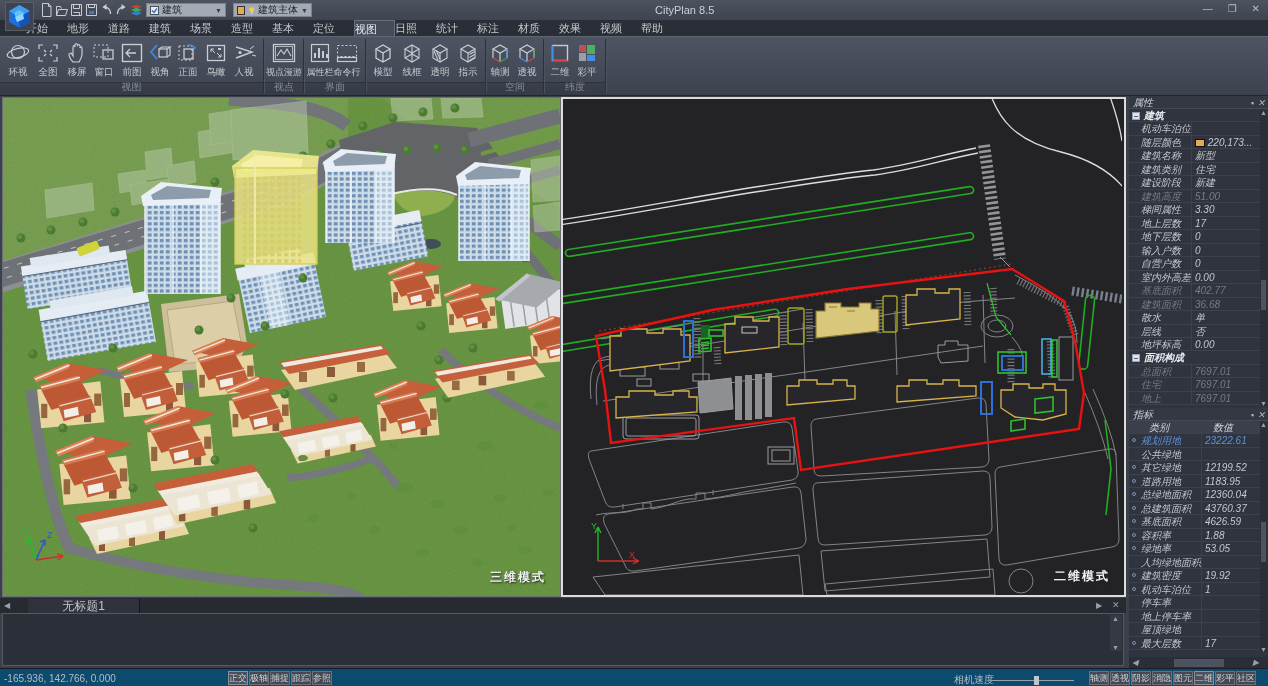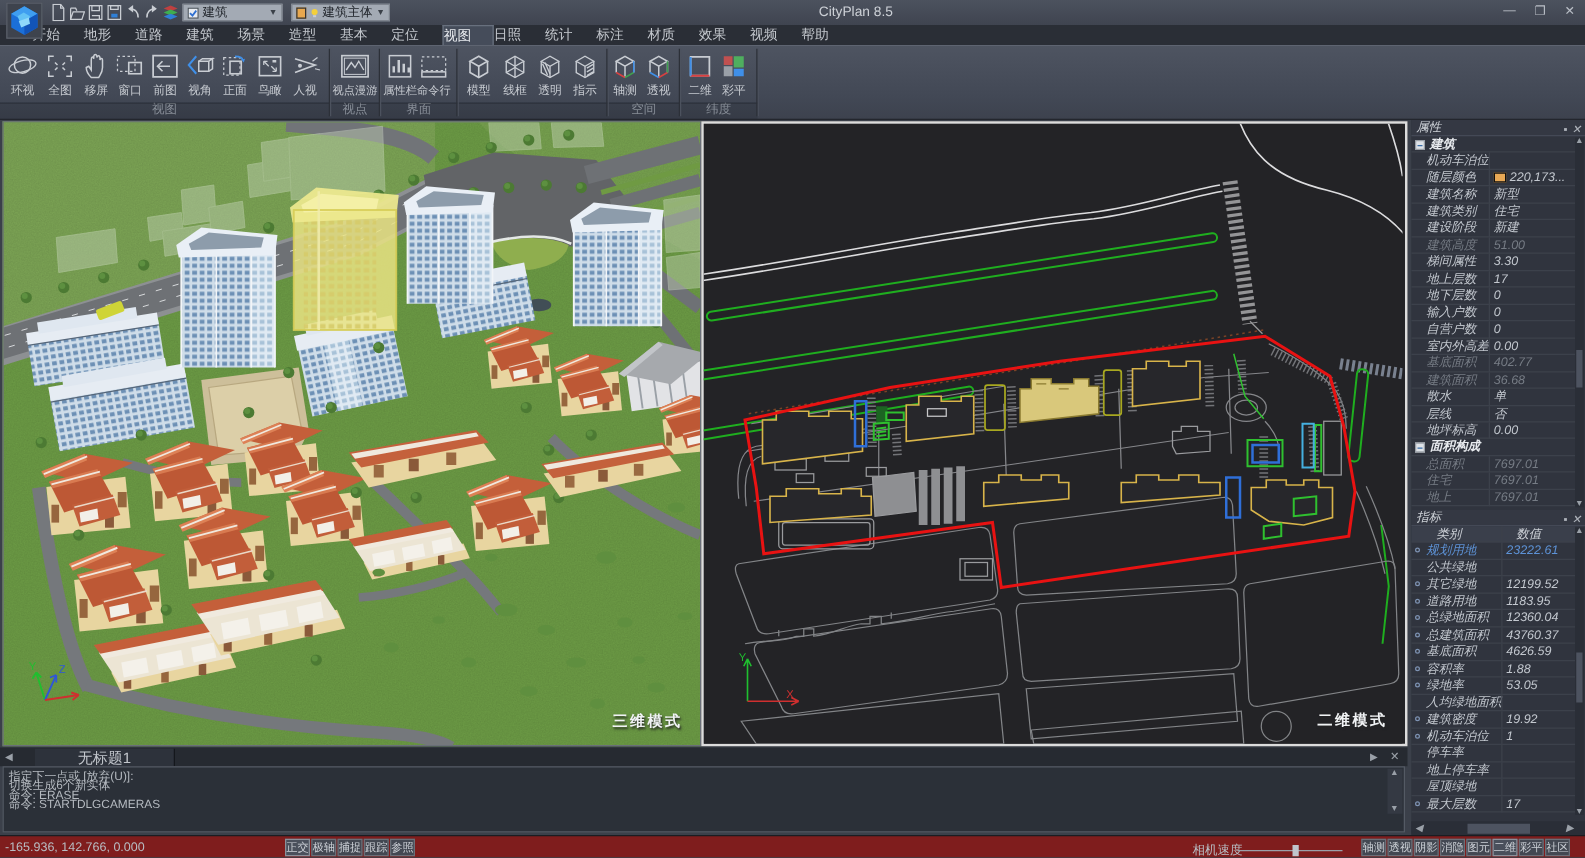--- a/index.html
+++ b/index.html
@@ -30,21 +30,21 @@
 
 #v3d{left:2px;top:97px;width:559px;height:500px;border:1px solid #6a6f78;background:#74a24e;}
 #v2d{left:561px;top:97px;width:565px;height:500px;border:2px solid #dcdcdc;background:#232326;}
 .vplabel{position:absolute;right:14px;bottom:10px;color:#f0f2f4;font-size:12px;font-weight:bold;text-shadow:1px 1px 2px #222;letter-spacing:2px;}
 
 #tabbar{left:0;top:598px;width:1126px;height:15px;background:#262a31;}
 .dtab{position:absolute;top:1px;height:14px;font-size:12px;color:#c3c7cd;line-height:14px;text-align:center;}
 #cmdarea{left:2px;top:613px;width:1122px;height:53px;background:#2b3038;border:1px solid #545a64;}
 #cmdhist{position:absolute;left:4px;top:1px;right:14px;height:36px;color:#b5bac0;font-size:9.5px;line-height:7.4px;padding-top:3px;}
 #cmdline{position:absolute;left:2px;bottom:2px;height:12px;color:#b5bac0;font-size:10px;border-top:1px solid #4a505a;width:1116px;padding-top:1px;}
-#statusbar{left:0;top:668px;width:1268px;height:18px;background:#7f1d1d;border-top:1px solid #1a1d22;}
+#statusbar{left:0;top:668px;width:1268px;height:18px;background:#0c4a6e;border-top:1px solid #1a1d22;}
 #coords{position:absolute;left:4px;top:4px;font-size:10px;color:#b8bdc3;}
 .sbtn{display:inline-block;height:14px;line-height:13px;width:20px;padding:0;font-size:9px;color:#ccd0d6;background:#434852;border:1px solid #6a6f78;margin-right:1px;text-align:center;letter-spacing:0;white-space:nowrap;overflow:hidden;}
 
 #rpanel{left:1129px;top:96px;width:139px;height:571px;background:#30343e;font-style:italic;}
 .ptitle{position:relative;height:13px;background:#343843;color:#ced2d8;font-size:10px;padding-left:4px;line-height:13px;border-bottom:1px solid #444956;}
 .ptitle .pic{position:absolute;right:14px;top:1px;font-size:9px;color:#aeb3bb;}
 .ptitle .pxc{position:absolute;right:3px;top:1px;font-size:9px;color:#aeb3bb;}
 .prow{position:relative;height:13.48px;border-bottom:1px solid #3c414b;font-size:10px;color:#c3c8cf;line-height:13px;}
 .prow .lab{position:absolute;left:12px;top:0;white-space:nowrap;}
 .prow .val{position:absolute;left:66px;top:0;white-space:nowrap;}
@@ -999,21 +999,20 @@
         <span class="ar" style="right:9px;">▶</span>
       </div>
   </div>
   <div id="tabbar" class="abs">
     <span style="position:absolute;left:4px;top:3px;color:#9aa0a8;font-size:8px;">◀</span>
     <div class="dtab" style="left:28px;width:112px;background:#2d323b;border-right:1px solid #14171c;">无标题1</div>
     <span style="position:absolute;left:1096px;top:3px;color:#9aa0a8;font-size:8px;">▶</span>
     <span style="position:absolute;left:1112px;top:2px;color:#9aa0a8;font-size:9px;">✕</span>
   </div>
   <div id="cmdarea" class="abs">
-    <div id="cmdhist">指定下一点或 [放弃(U)]:<br>切换生成6个新实体<br>命令: ERASE<br>命令: STARTDLGCAMERAS</div>
     <div style="position:absolute;right:1px;top:1px;width:12px;height:36px;background:#343943;">
         <span style="position:absolute;top:0;left:2px;font-size:7px;color:#9aa0a8;">▲</span>
         <span style="position:absolute;bottom:0;left:2px;font-size:7px;color:#9aa0a8;">▼</span>
       </div>
   </div>
   <div id="statusbar" class="abs">
     <div id="coords">-165.936, 142.766, 0.000</div>
     <div style="position:absolute;left:228px;top:2px;"><span class="sbtn" style="background:#4a505c;border-color:#8a909a;">正交</span><span class="sbtn">极轴</span><span class="sbtn">捕捉</span><span class="sbtn">跟踪</span><span class="sbtn">参照</span></div>
     <div style="position:absolute;left:954px;top:4px;font-size:10px;color:#b8bdc3;">相机速度</div>
     <div style="position:absolute;left:990px;top:11px;width:84px;height:1px;background:#9aa0a8;"></div>

